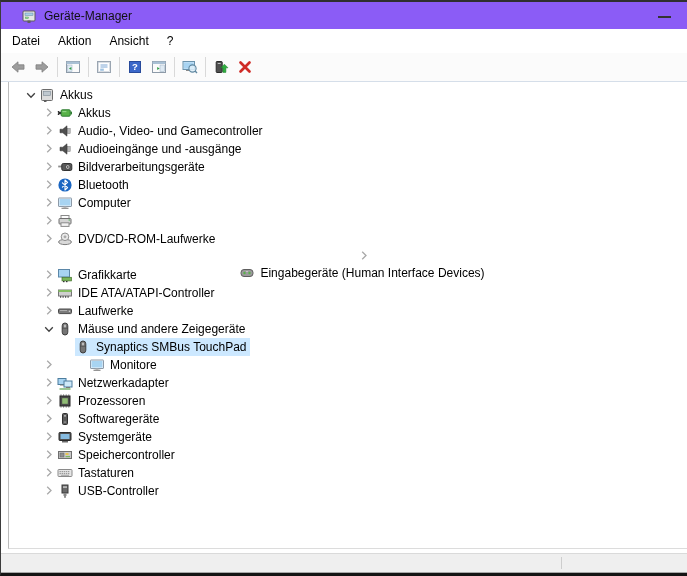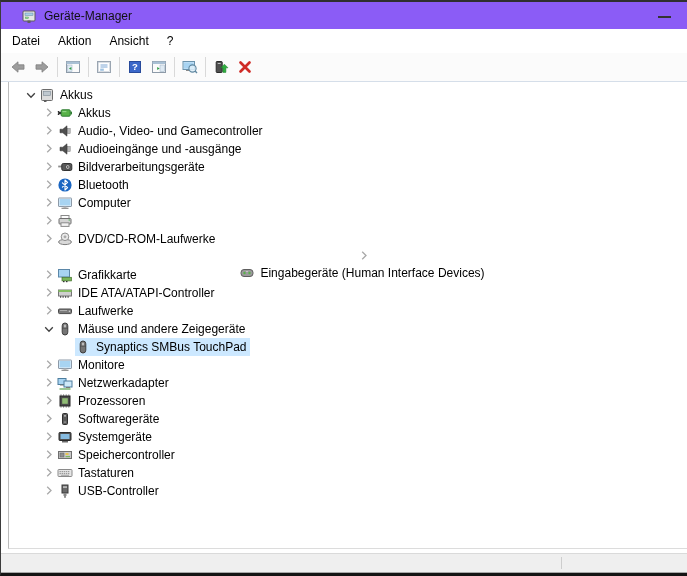--- a/index.html
+++ b/index.html
@@ -413,21 +413,21 @@
             <span class="tree-icon">
               <svg width="16" height="16" viewBox="0 0 16 16">
                 <rect x="5.2" y="2" width="5.6" height="12" rx="2.8" fill="#757575" stroke="#3f3f3f"></rect>
                 <rect x="7.3" y="3.4" width="1.4" height="3.4" rx="0.7" fill="#d9d9d9"></rect>
                 <line x1="5.2" y1="7.2" x2="10.8" y2="7.2" stroke="#3f3f3f" stroke-width="0.6"></line>
               </svg>
             </span>
             <span class="tree-label">Synaptics SMBus TouchPad</span>
           </span>
         </div>
-        <div class="tree-row" style="padding-left: 31px;">
+        <div class="tree-row" style="padding-left: 31px; gap: 32px;">
           <span class="expander">
             <svg width="16" height="16" viewBox="0 0 16 16">
               <path d="M6.2 3.8 L10 7.5 L6.2 11.2" stroke="#a9a9a9" stroke-width="1.3" fill="none"></path>
             </svg>
           </span>
           <span class="tree-entry">
             <span class="tree-icon">
               <svg width="16" height="16" viewBox="0 0 16 16">
                 <rect x="1.5" y="3" width="13" height="8.5" rx="0.5" fill="#eef6fc" stroke="#8d9aa8"></rect>
                 <rect x="2.5" y="4" width="11" height="6.5" fill="#a8d4f2"></rect>

